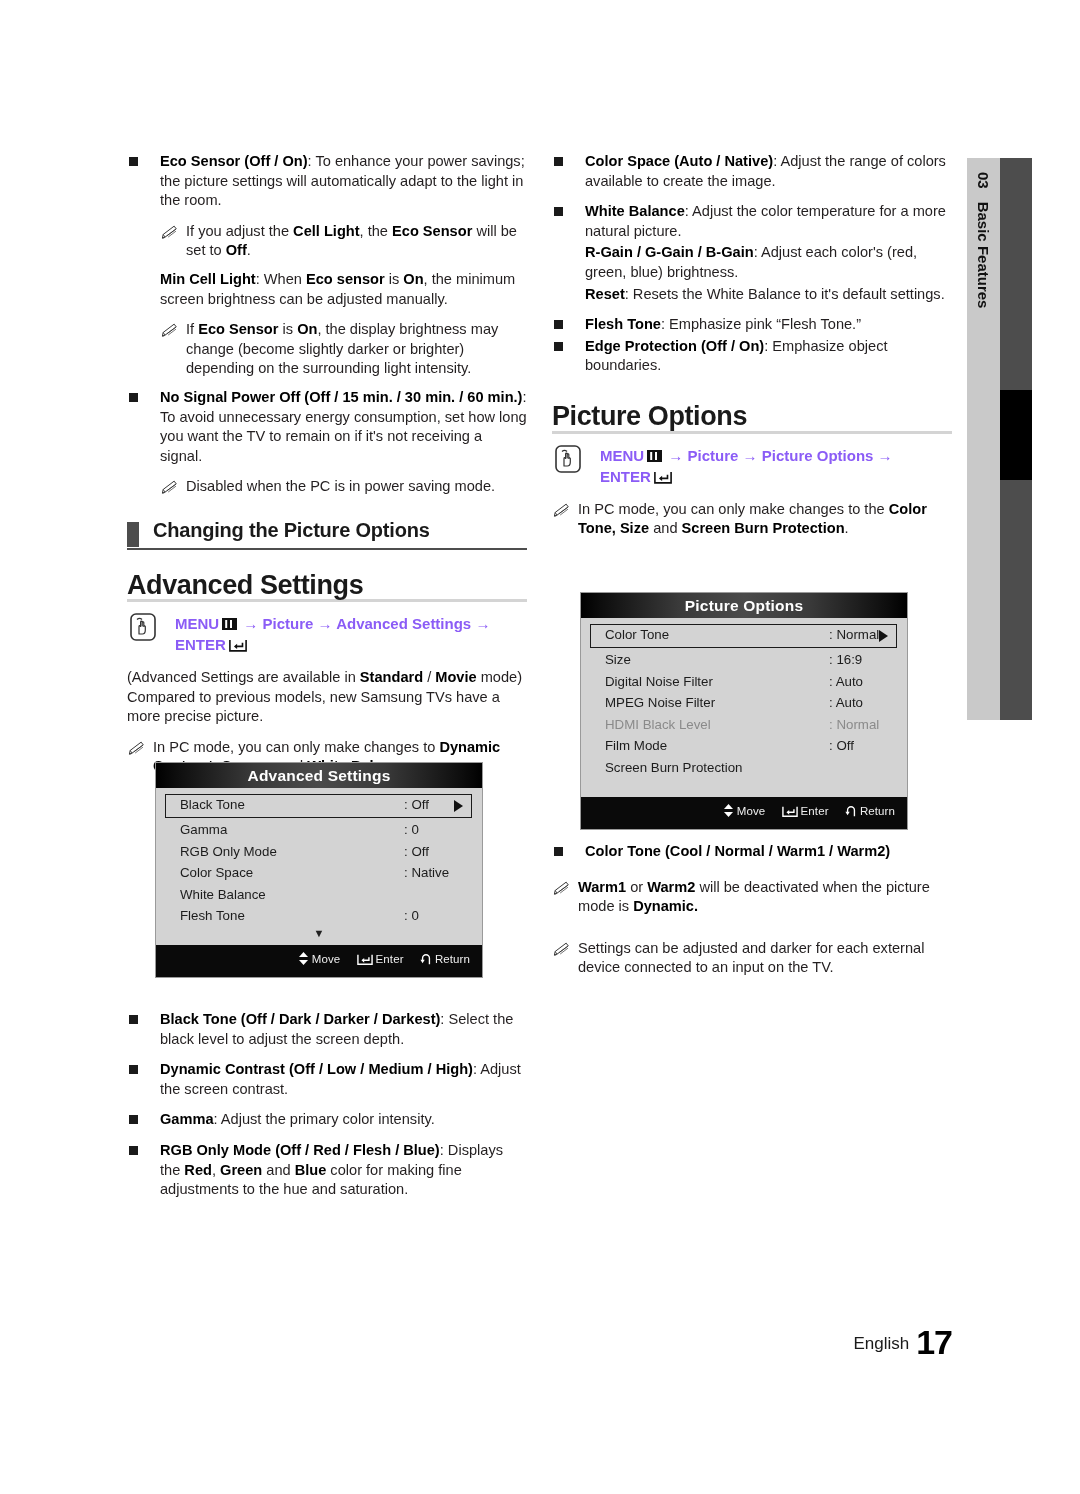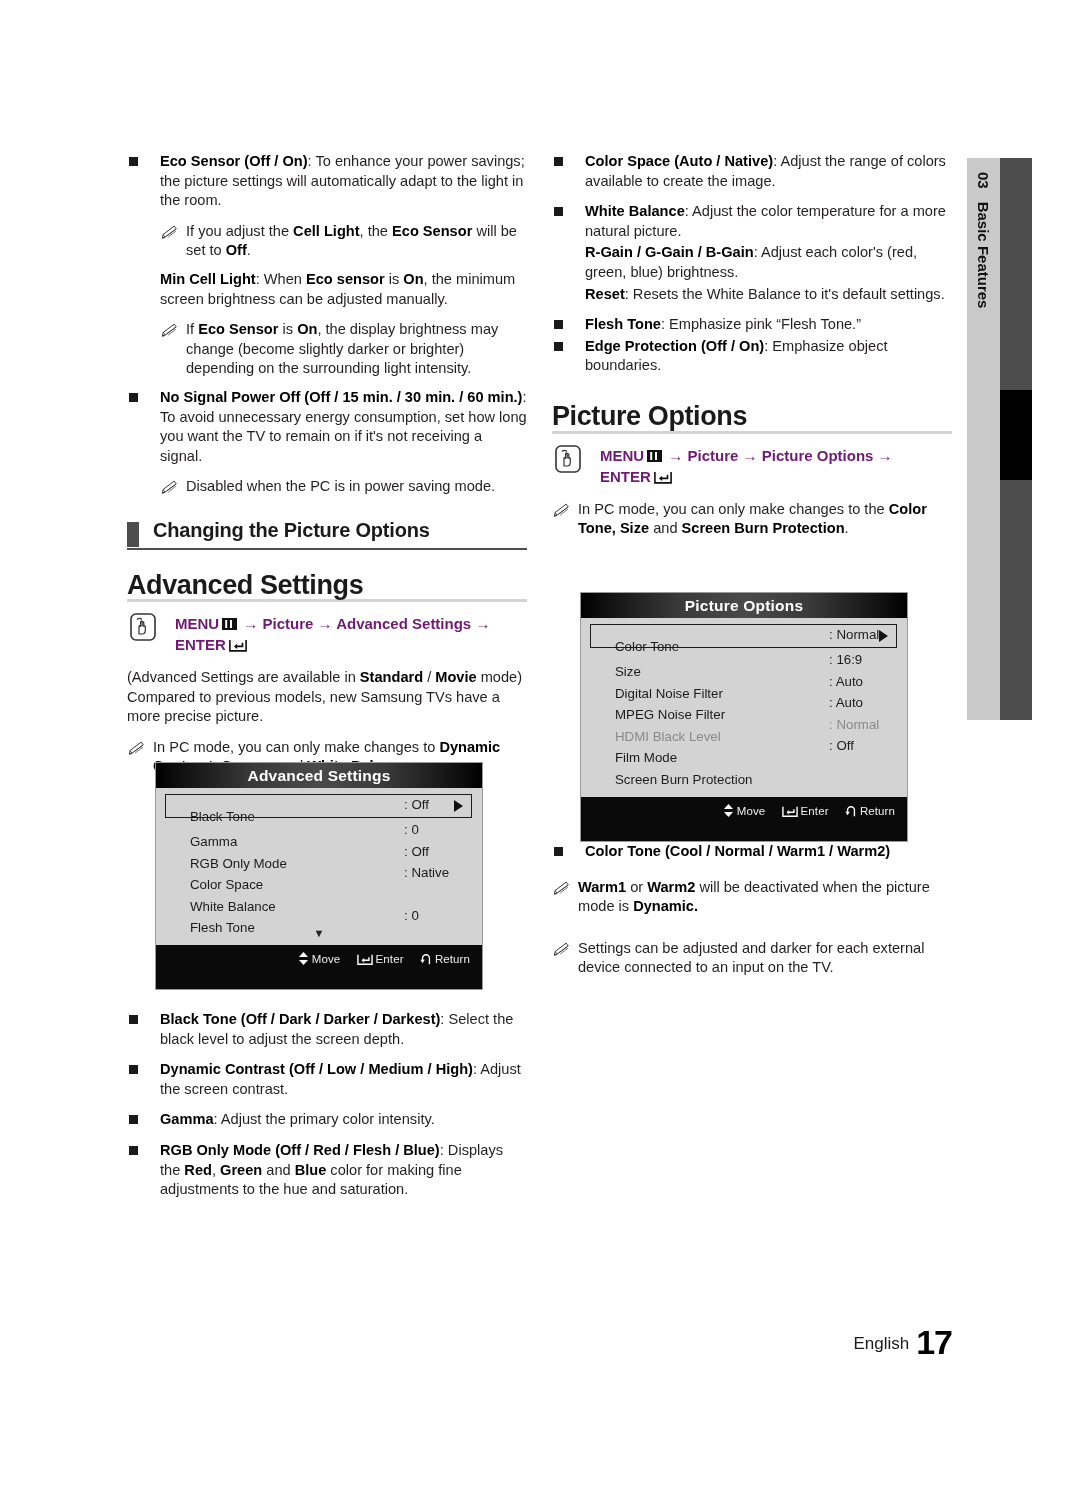--- a/index.html
+++ b/index.html
@@ -102,21 +102,21 @@
   }
 
   
   .menu-path {
     position: relative;
     padding-left: 48px;
     margin: 11px 0 13px 0;
     font-weight: bold;
     font-size: 15px;
     line-height: 21px;
-    color: #701a75;
+    color: #8b5cf6;
   }
   .menu-path .remote-ico {
     position: absolute;
     left: 3px;
     top: 0px;
     width: 26px;
     height: 28px;
   }
   .glyph-menu {
     display: inline-block;
@@ -154,21 +154,21 @@
     padding: 6px 10px 4px 10px;
     background: #d3d3d3;
   }
   .osd-row {
     position: relative;
     height: 21.6px;
     font-size: 13.3px;
     color: #1c1c1c;
     line-height: 21.6px;
   }
-  .osd-row .rl { position: absolute; left: 24px; margin-top: 12px; }
+  .osd-row .rl { position: absolute; left: 14px; }
   .osd-row .rv { position: absolute; left: 238px; }
   .osd-row.sel {
     border: 1.6px solid #1a1a1a;
     height: 22px;
     line-height: 19px;
     box-sizing: content-box;
     margin: 0 0 1px -1px;
   }
   .osd-row.sel .arrow {
     position: absolute;
@@ -185,21 +185,21 @@
     text-align: center;
     color: #222;
     font-size: 11px;
     line-height: 12px;
     height: 14px;
   }
   .osd-foot {
     background: #0a0a0a;
     color: #efefef;
     font-size: 11.5px;
-    height: 44px;
+    height: 32px;
     line-height: 28px;
     text-align: right;
     padding-right: 12px;
     letter-spacing: 0.1px;
   }
   .osd-foot .fitem { margin-left: 13px; white-space: nowrap; }
   .osd-foot svg { vertical-align: -2px; margin-right: 3px; }
 
   
   .side-tab {

